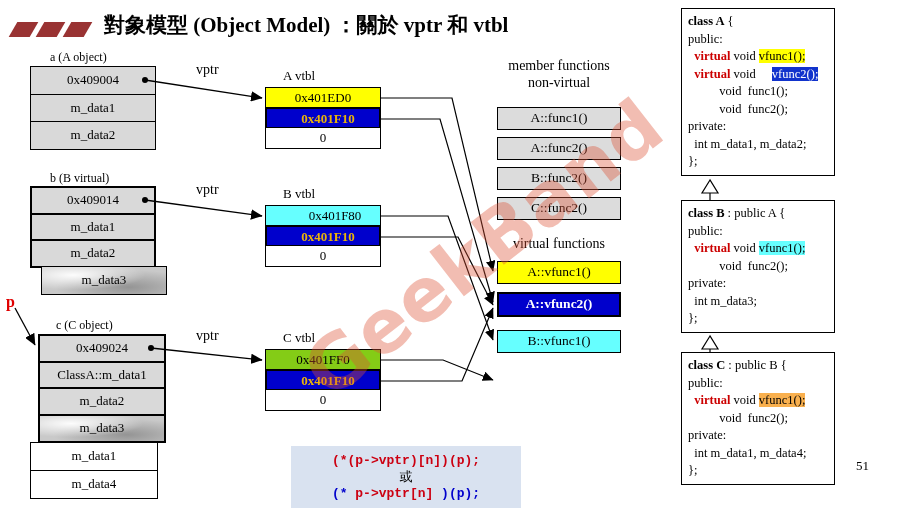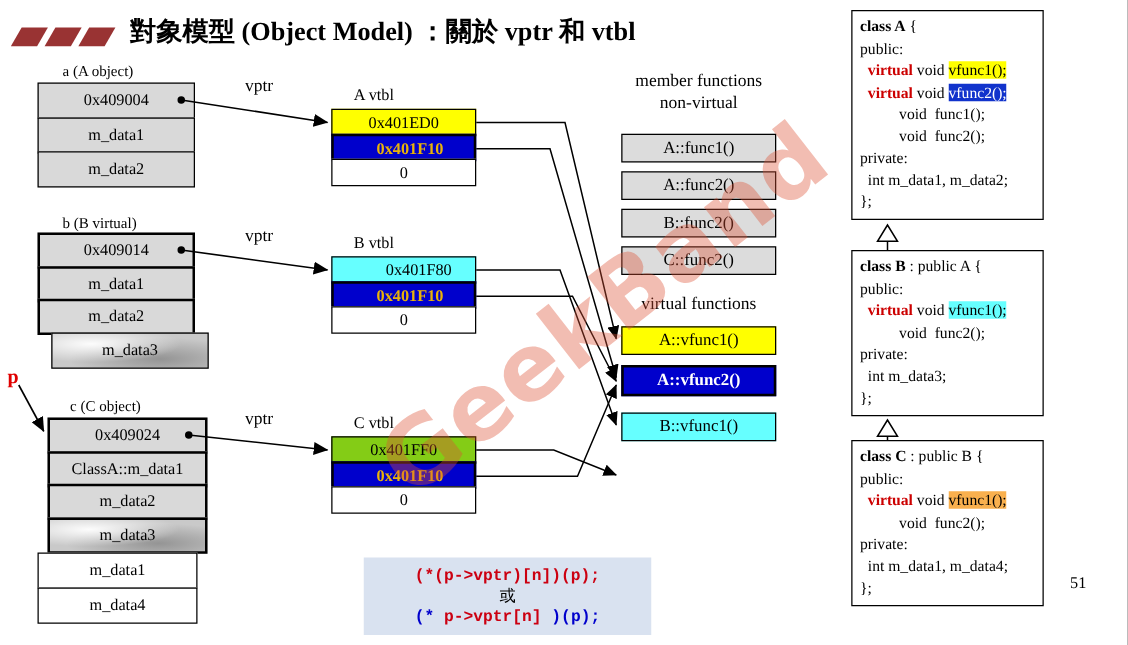--- a/index.html
+++ b/index.html
@@ -56,21 +56,21 @@
   .codebox .blue{color:#0000cc;}
   .code-or{font-family:"Liberation Serif",serif;font-weight:normal;font-size:13px;line-height:16px;}
 
   
   .classbox{position:absolute;left:681px;width:154px;box-sizing:border-box;background:#fff;
             border:1px solid #000;padding:4px 6px;font-size:12.5px;line-height:17.5px;z-index:2;}
   .cline{white-space:pre;}
   .cline .b{font-weight:bold;}
   .cline .kw{color:#cc0000;font-weight:bold;}
   .cline .hly{background:#ffff00;}
-  .cline .hlb{background:#1133cc;color:#fff;}
+  .cline .hlb{background:#1133cc;color:#fff;margin-left:13px;}
   .cline .hlc{background:#66ffff;}
   .cline .hlo{background:#f9b04e;}
 
   .pagenum{position:absolute;left:856px;top:458px;font-size:13px;z-index:2;}
 
   .watermark{position:absolute;left:268px;top:205px;z-index:10;pointer-events:none;
              transform:rotate(-38deg);transform-origin:center;
              font-family:"DejaVu Sans",sans-serif;font-weight:bold;font-size:74px;letter-spacing:1px;
              color:rgba(222,82,52,0.38);white-space:nowrap;}
 

